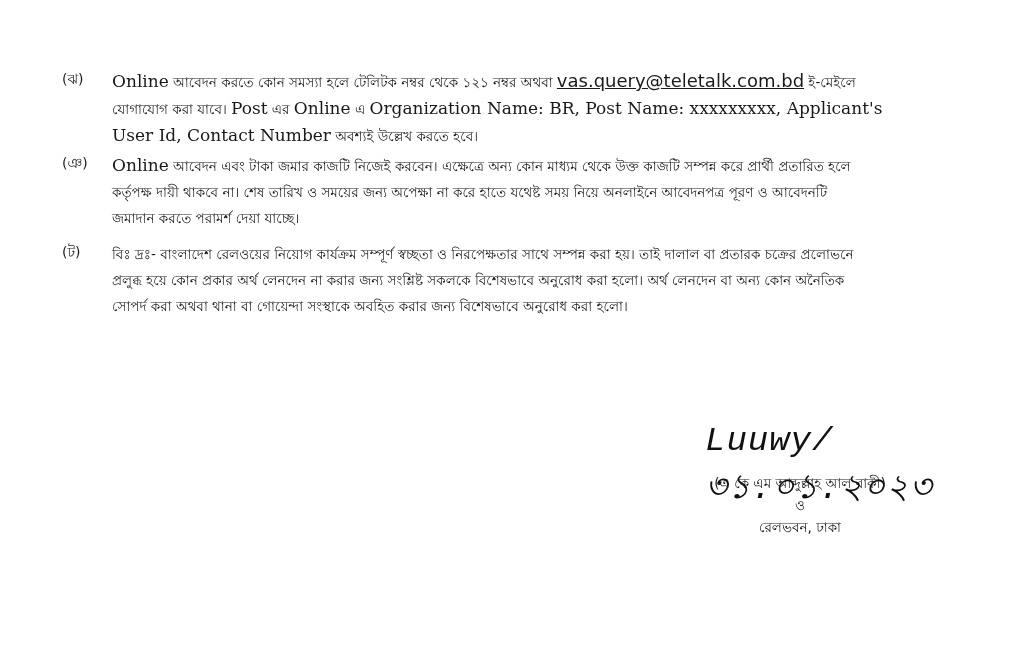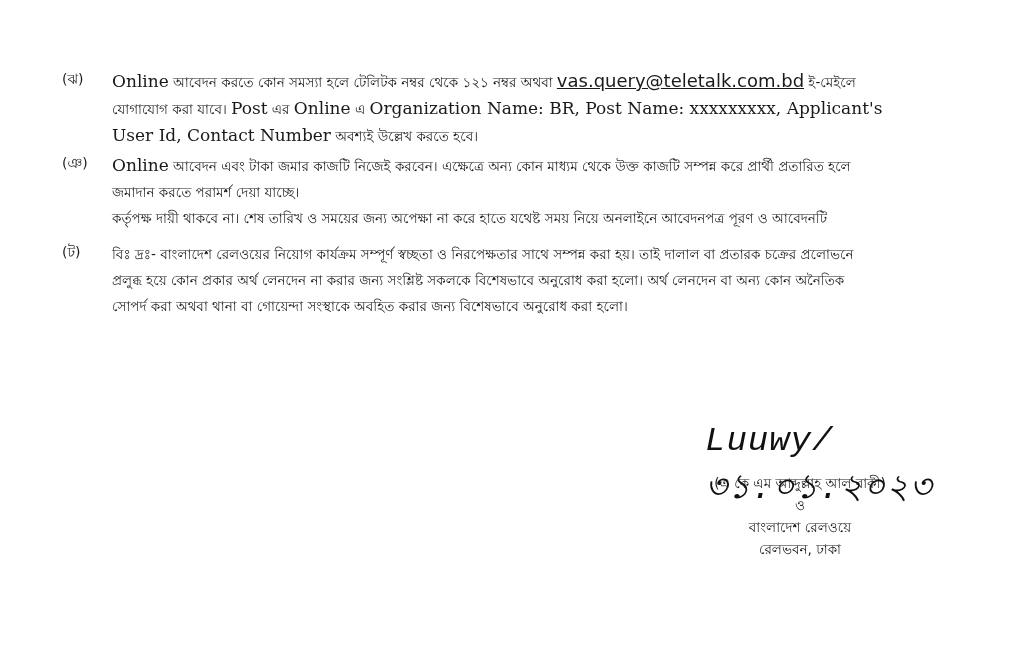--- a/index.html
+++ b/index.html
@@ -26,34 +26,33 @@
       <span class="line"><span class="latin">Online</span><span> আবেদন করতে কোন সমস্যা হলে টেলিটক নম্বর থেকে ১২১ নম্বর অথবা </span><a class="email">vas.query@teletalk.com.bd</a><span>  ই-মেইলে</span></span>
       <span class="line"><span>যোগাযোগ করা যাবে। </span><span class="latin">Post</span><span> এর </span><span class="latin">Online</span><span> এ </span><span class="latin">Organization Name: BR, Post Name: xxxxxxxxx, Applicant's</span></span>
       <span class="line"><span class="latin">User Id, Contact Number</span><span> অবশ্যই উল্লেখ করতে হবে।</span></span>
     </div>
 </div>
 
 <div class="item" style="top:152px;">
   <span class="marker">(ঞ)</span>
   <div class="body-text">
       <span class="line"><span class="latin">Online</span><span> আবেদন এবং টাকা জমার কাজটি নিজেই করবেন। এক্ষেত্রে অন্য কোন মাধ্যম থেকে উক্ত কাজটি সম্পন্ন করে প্রার্থী প্রতারিত হলে</span></span>
+      <span class="line"><span>কর্তৃপক্ষ দায়ী থাকবে না। শেষ তারিখ ও সময়ের জন্য অপেক্ষা না করে হাতে যথেষ্ট সময় নিয়ে অনলাইনে আবেদনপত্র পূরণ ও আবেদনটি</span></span>
       <span class="line"><span>জমাদান করতে পরামর্শ দেয়া যাচ্ছে।</span></span>
-      <span class="line"><span>কর্তৃপক্ষ দায়ী থাকবে না। শেষ তারিখ ও সময়ের জন্য অপেক্ষা না করে হাতে যথেষ্ট সময় নিয়ে অনলাইনে আবেদনপত্র পূরণ ও আবেদনটি</span></span>
     </div>
 </div>
 
 <div class="item" style="top:241px;">
   <span class="marker">(ট)</span>
   <div class="body-text">
       <span class="line"><span>বিঃ দ্রঃ- বাংলাদেশ রেলওয়ের নিয়োগ কার্যক্রম সম্পূর্ণ স্বচ্ছতা ও নিরপেক্ষতার সাথে সম্পন্ন করা হয়। তাই দালাল বা প্রতারক চক্রের প্রলোভনে</span></span>
       <span class="line"><span>প্রলুব্ধ হয়ে কোন প্রকার অর্থ লেনদেন না করার জন্য সংশ্লিষ্ট সকলকে বিশেষভাবে অনুরোধ করা হলো। অর্থ লেনদেন বা অন্য কোন অনৈতিক</span></span>
       <span class="line"><span>সোপর্দ করা অথবা থানা বা গোয়েন্দা সংস্থাকে অবহিত করার জন্য বিশেষভাবে অনুরোধ করা হলো।</span></span>
     </div>
 </div>
 
 <div class="signature">Luuwy/ ৩১.০১.২০২৩</div>
 
 <div class="sig" style="top:472px;">
   <div>(এ কে এম আব্দুল্লাহ আল বাকী)</div>
   <div>ও</div>
-  <div>বাংলাদেশ রেলওয়ে</div>
   <div>রেলভবন, ঢাকা</div>
 </div>
 
 </body></html>

